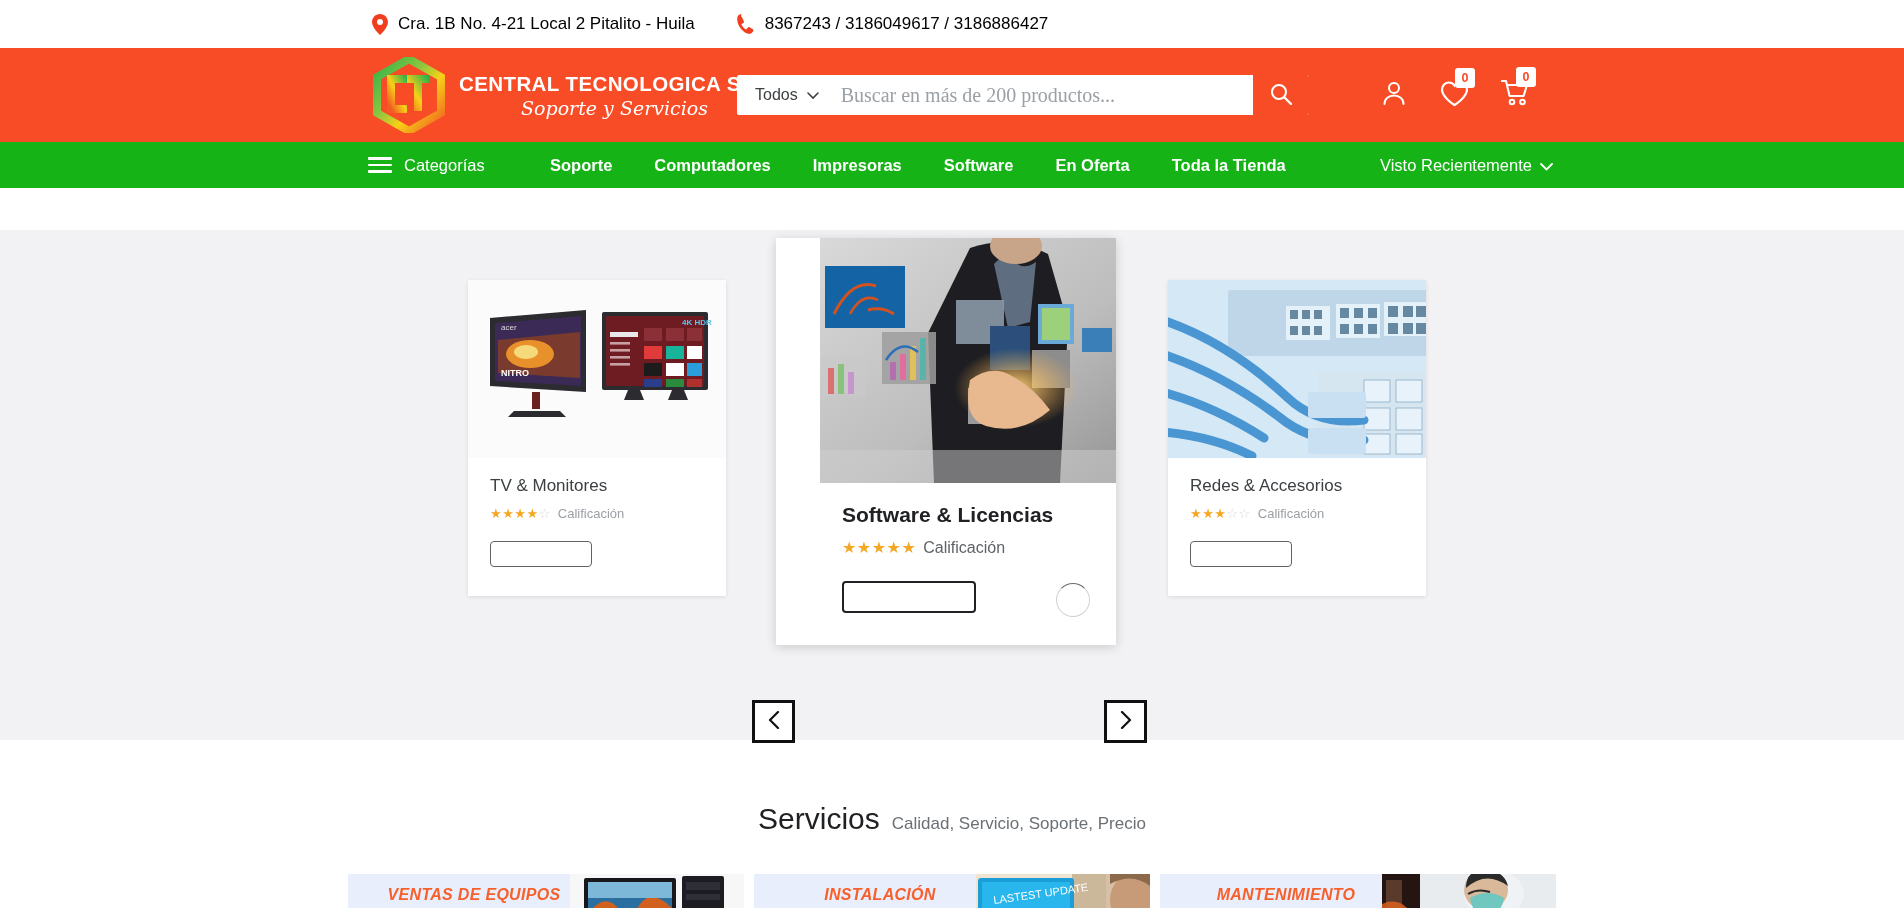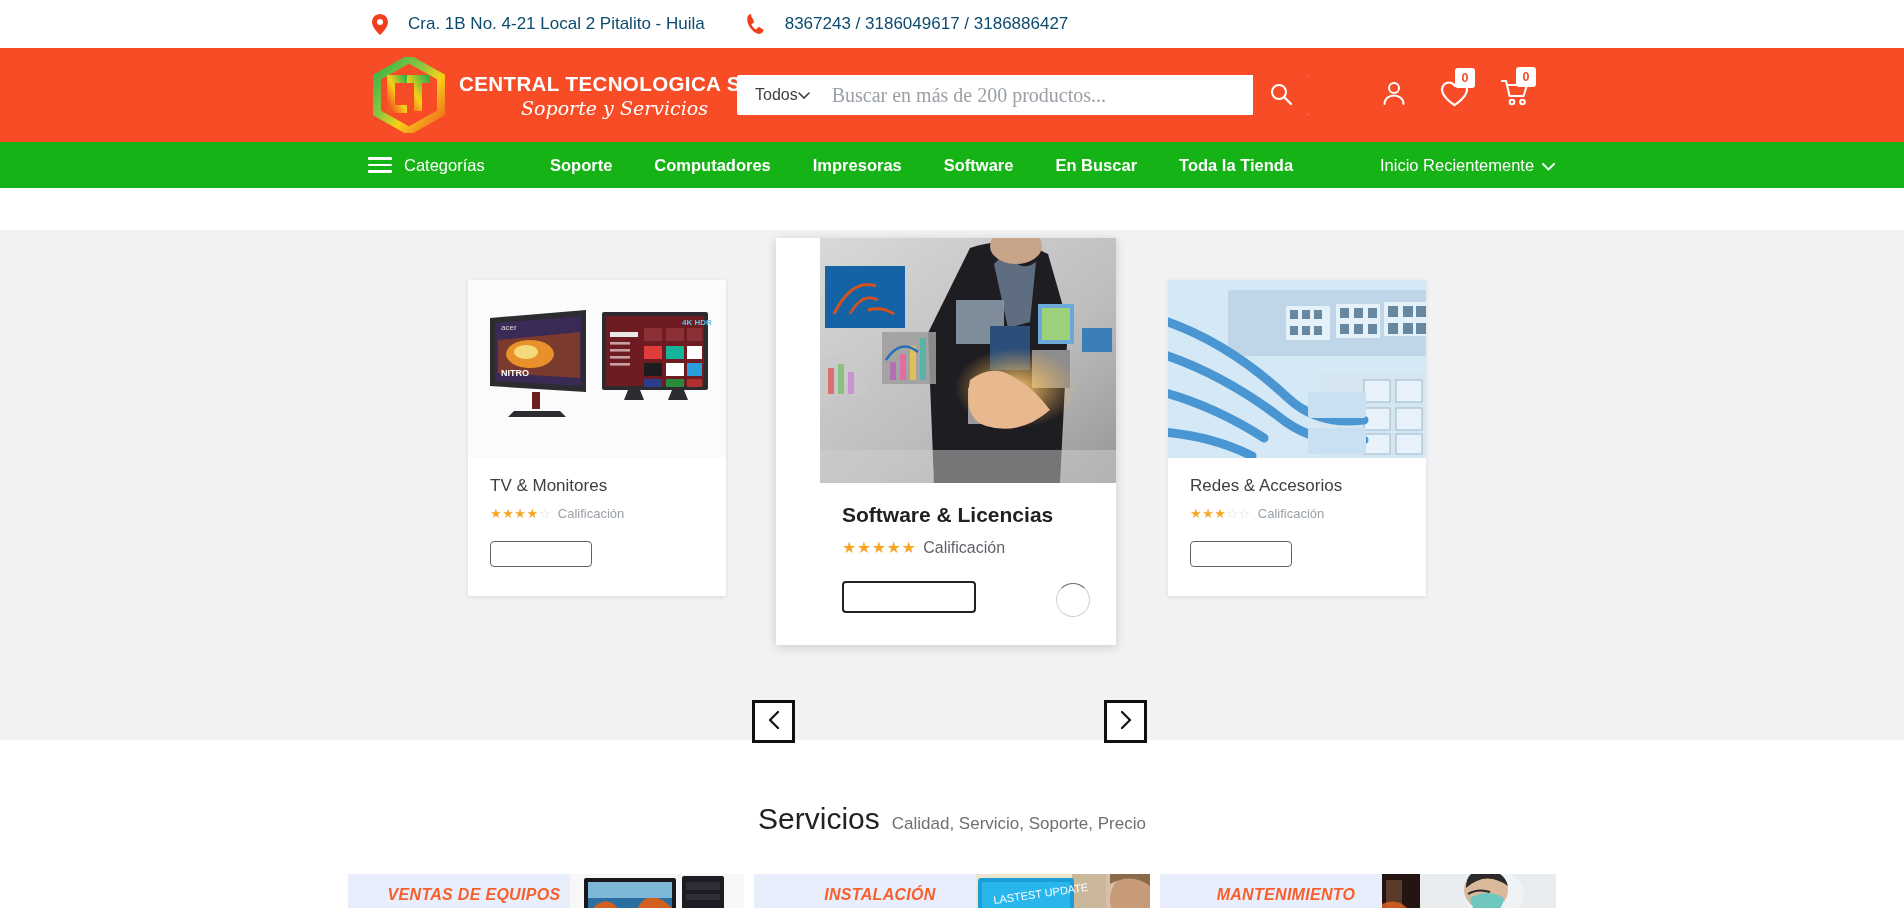--- a/index.html
+++ b/index.html
@@ -22,22 +22,22 @@
   }
   .topbar-inner {
     width: 100%;
     display: flex;
     align-items: center;
     padding-left: 372px;
   }
   .tb-item {
     display: flex;
     align-items: center;
-    gap: 20px;
-    color: #0c4a6e;
+    gap: 10px;
+    color: #000000;
     font-size: 17px;
     white-space: nowrap;
   }
   .tb-item.phone { margin-left: 42px; justify-content: flex-end; }
   .tb-ico { display: flex; align-items: center; }
   .topnav {
     position: absolute;
     right: 0;
     left: 1150px;
     display: flex;
@@ -92,21 +92,21 @@
     height: 40px;
     background: #ffffff;
     display: flex;
     align-items: center;
     border-radius: 2px;
     overflow: hidden;
   }
   .search-cat {
     display: flex;
     align-items: center;
-    gap: 0;
+    gap: 9px;
     padding: 0 16px 0 18px;
     font-size: 16px;
     color: #3c4043;
     height: 100%;
     white-space: nowrap;
     cursor: pointer;
   }
   .search-input {
     flex: 1;
     border: none;
@@ -458,25 +458,25 @@
         <span></span>
         <span></span>
       </span>
     <span>Categorías</span>
   </div>
   <div class="navlinks">
     <a href="#">Soporte</a>
     <a href="#">Computadores</a>
     <a href="#">Impresoras</a>
     <a href="#">Software</a>
-    <a href="#">En Buscar</a>
+    <a href="#">En Oferta</a>
     <a href="#">Toda la Tienda</a>
   </div>
   <div class="recent">
-    <span>Inicio Recientemente</span>
+    <span>Visto Recientemente</span>
     <span>
       <svg width="13" height="8" viewBox="0 0 13 8">
           <path d="M1 1l5.5 5.5L12 1" stroke="#fff" stroke-width="1.8" fill="none" stroke-linecap="round"></path>
         </svg>
     </span>
   </div>
 </div>
 
 <div class="carousel-section">
 

